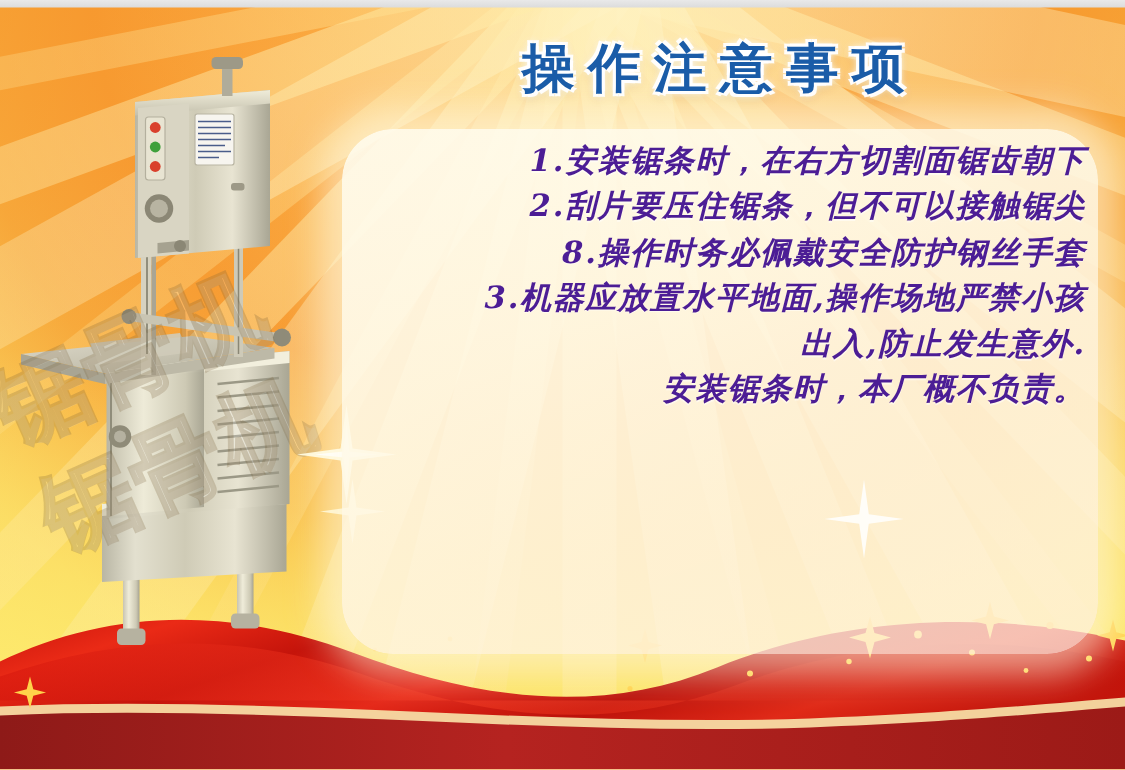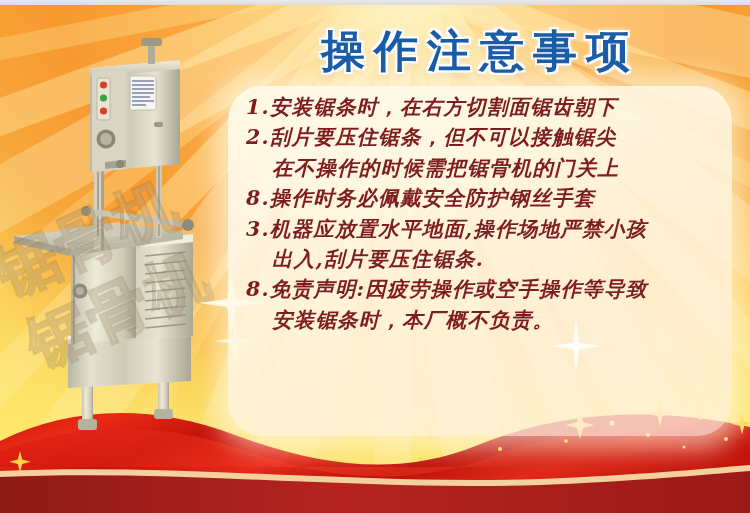--- a/index.html
+++ b/index.html
@@ -84,49 +84,50 @@
         rgba(255,243,232,.72) 100%);
     box-shadow:0 0 22px 14px rgba(255,250,228,.55);
     z-index:20;
   }
 
   
   .title{
     position:absolute;left:228px;top:22px;width:504px;
     text-align:center;z-index:24;
     font-family:"DejaVu Serif","Liberation Serif",serif;
-    font-size:44px;font-weight:bold;
+    font-size:35px;font-weight:bold;
     letter-spacing:9px;
     color:#1a5ca8;
     text-shadow:
       0 0 6px #ffffff, 0 0 6px #ffffff,
       2px 2px 0 rgba(255,255,255,.95),
       -2px -2px 0 rgba(255,255,255,.95),
       2px -2px 0 rgba(255,255,255,.95),
       -2px 2px 0 rgba(255,255,255,.95),
       0 3px 7px rgba(120,70,10,.22);
     white-space:nowrap;
   }
 
   
   .notice-list{
     position:absolute;left:246px;top:92px;width:478px;height:338px;
     z-index:26;
     font-family:"DejaVu Serif","Liberation Serif",serif;
   }
   .notice-line{
-    color:#7f1d1d;
+    color:#4c1d95;
     font-size:20.5px;
     font-weight:bold;
     font-style:italic;
     letter-spacing:1.2px;
     line-height:30.4px;
     height:30.4px;
     white-space:nowrap;
     text-shadow:0 1px 0 rgba(255,255,255,.5);
+    text-align:right;
   }
   .notice-line.cont{padding-left:26px;}
 </style>
 </head>
 <body>
 
 <div class="poster">
 
   <div class="bg-base"></div>
 
@@ -337,23 +338,21 @@
     </g>
   </svg>
 
   <div class="panel"></div>
 
   <div class="title">操作注意事项</div>
 
   <div class="notice-list">
     <div class="notice-line">1.安装锯条时，在右方切割面锯齿朝下</div>
     <div class="notice-line">2.刮片要压住锯条，但不可以接触锯尖</div>
-    <div class="notice-line cont">在不操作的时候需把锯骨机的门关上</div>
     <div class="notice-line">8.操作时务必佩戴安全防护钢丝手套</div>
     <div class="notice-line">3.机器应放置水平地面,操作场地严禁小孩</div>
-    <div class="notice-line cont">出入,刮片要压住锯条.</div>
-    <div class="notice-line">8.免责声明:因疲劳操作或空手操作等导致</div>
+    <div class="notice-line cont">出入,防止发生意外.</div>
     <div class="notice-line cont">安装锯条时，本厂概不负责。</div>
   </div>
 
   <div class="top-strip"></div>
 
 </div>
 
 </body></html>

